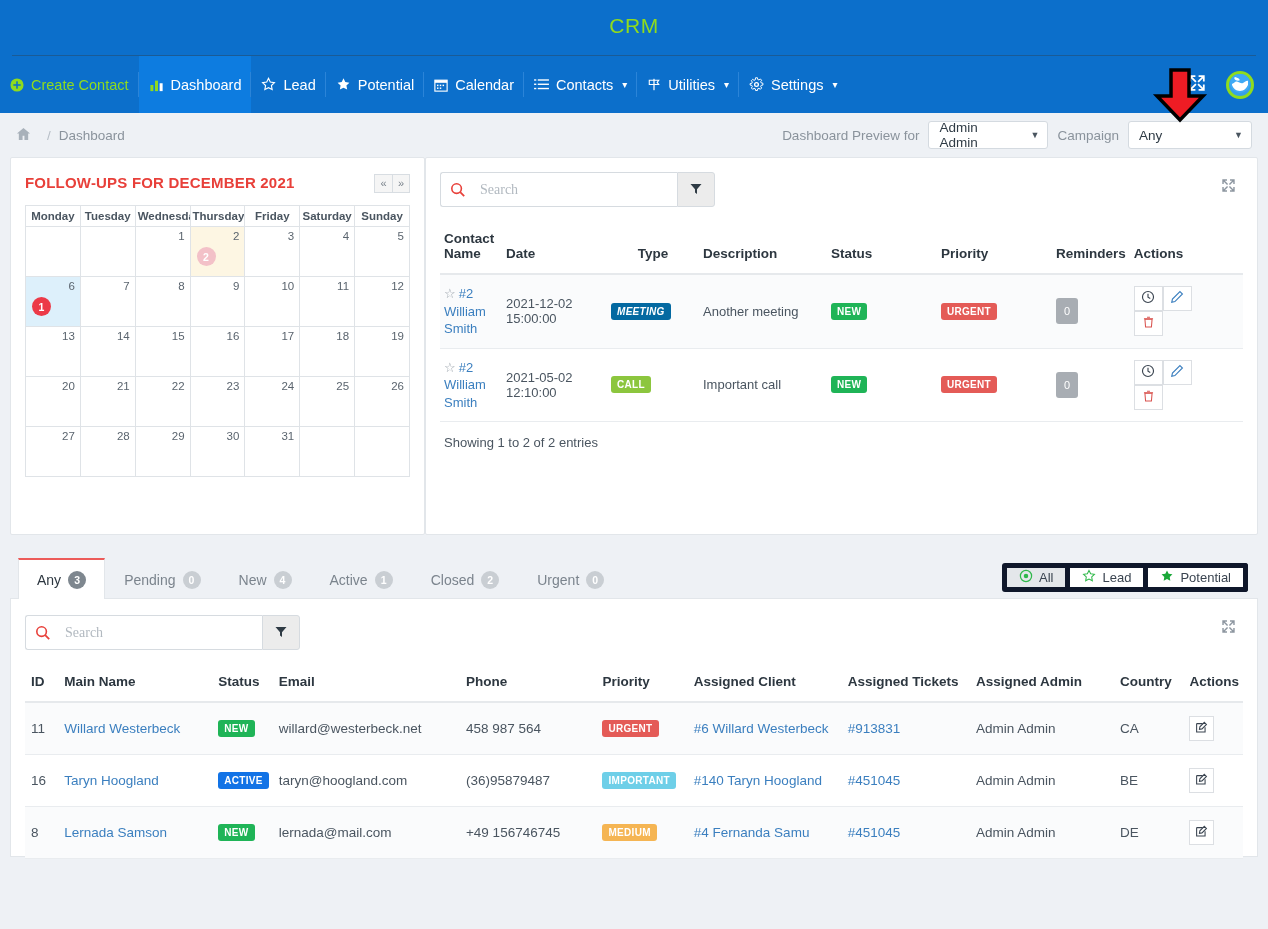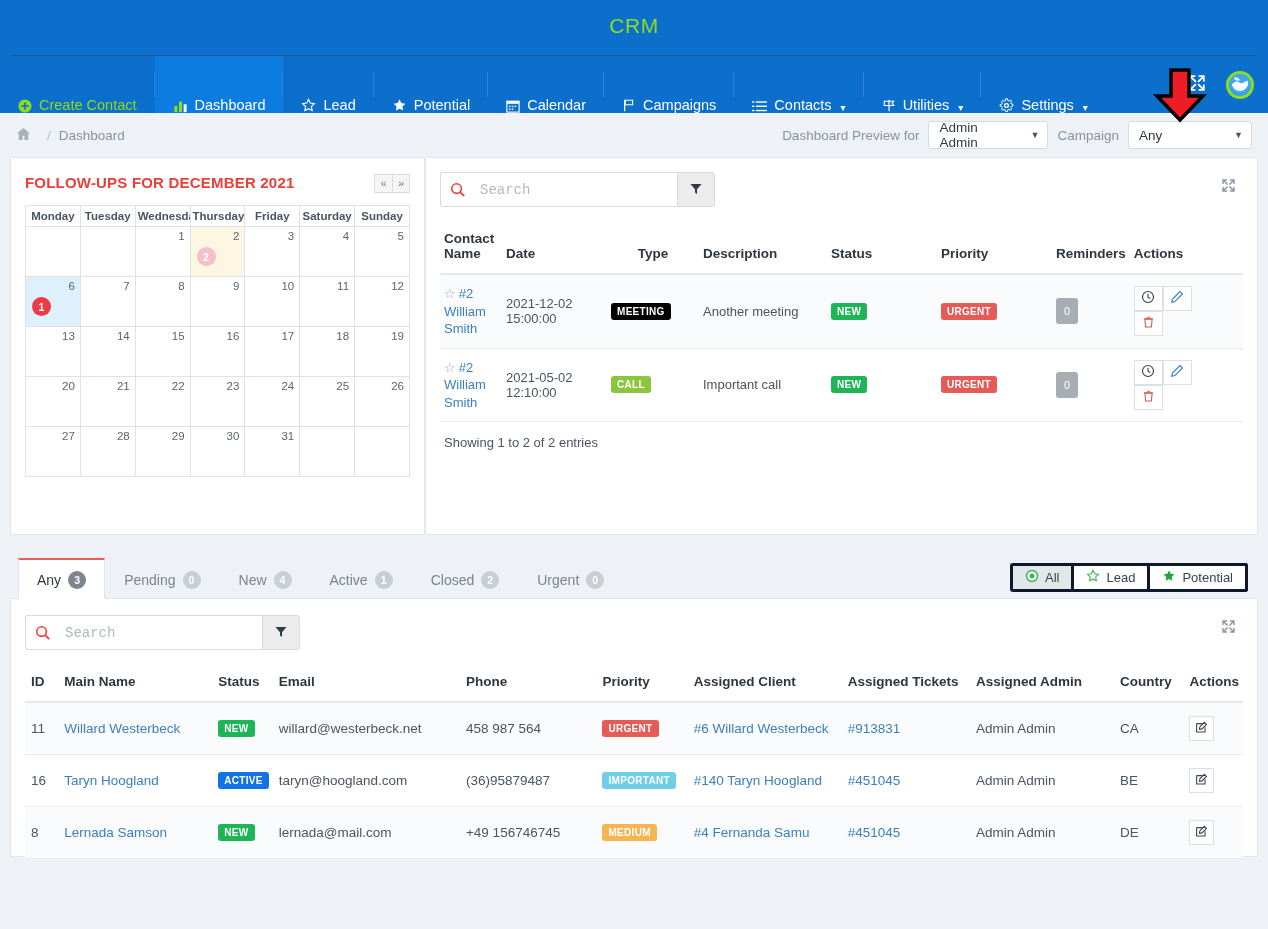--- a/index.html
+++ b/index.html
@@ -31,22 +31,22 @@
 
   
   .navbar {
     background: #0c6fcb;
     height: 57px;
     display: flex;
     align-items: stretch;
     position: relative;
   }
   .navitem {
-    display: flex; align-items: flex-end; gap: 7px;
-    padding: 0 18px;
+    display: flex; align-items: center; gap: 7px;
+    padding: 0 10px;
     color: #ffffff;
     font-size: 14.5px;
     white-space: nowrap;
     position: relative;
     cursor: pointer;
   }
   .navitem::after {
     content: "";
     position: absolute; right: 0; top: 16px; bottom: 16px;
     width: 1px; background: #2b84d8;
@@ -178,21 +178,21 @@
   .searchwrap .sicon {
     width: 34px; border: 1px solid #d6dbe0; border-right: none;
     background: #fff; border-radius: 3px 0 0 3px;
     display: flex; align-items: center; justify-content: center;
     color: #e8403a;
   }
   .searchwrap input {
     flex: 1; border: 1px solid #d6dbe0; border-left: none; border-right: none;
     outline: none; font-size: 14px; color: #b91c1c;
     padding: 0 6px;
-    font-family: Liberation Mono, monospace;
+    font-family: Liberation Serif, serif;
     background: #fff;
   }
   .searchwrap input::placeholder { color: #b2b9c0; }
   .searchwrap .fbtn {
     width: 38px; background: #ececec;
     border: 1px solid #d6dbe0; border-radius: 0 3px 3px 0;
     display: flex; align-items: center; justify-content: center;
     cursor: pointer;
   }
   .expand-btn {
@@ -219,21 +219,21 @@
   }
   table.fu tr.odd td { background: #fafbfc; }
   .cname { color: #3b7fbf; line-height: 1.35; font-size: 13px; }
   .cname .star { color: #9aa3ab; margin-right: 3px; }
   .badge {
     display: inline-block;
     color: #fff; font-size: 10px; font-weight: bold;
     padding: 3px 6px; border-radius: 3px;
     letter-spacing: .3px; line-height: 1.1;
   }
-  .b-meeting { background: #000000; }
+  .b-meeting { background: #0369a1; font-style: italic; }
   .b-call    { background: #8cc63e; text-align: center; }
   .b-new     { background: #1fb457; }
   .b-urgent  { background: #e45b57; }
   .b-active  { background: #1273e6; }
   .b-important{ background: #6ecfe8; }
   .b-medium  { background: #f5b553; }
   .rem-badge {
     display: inline-flex; align-items: center; justify-content: center;
     width: 22px; height: 26px; border-radius: 3px;
     background: #a8adb3; color: #fff;
@@ -285,21 +285,21 @@
   }
   .tab.active .tabcount { background: #7e878f; }
   .tab-right {
     margin-left: auto;
     display: flex;
     margin-bottom: 6px; margin-right: 10px;
   }
   .segbtn {
     display: flex; align-items: center; gap: 6px;
     height: 29px; padding: 0 12px;
-    border: 3px solid #0f172a;
+    border: 5px solid #0f172a;
     background: #fff;
     font-size: 13px; color: #3a4450;
     cursor: pointer;
   }
   .segbtn + .segbtn { border-left: none; }
   .segbtn.sel { background: #e4e7ea; }
   .segbtn:first-child { border-radius: 3px 0 0 3px; }
   .segbtn:last-child { border-radius: 0 3px 3px 0; }
 
   .lowerpanel {
@@ -404,29 +404,20 @@
           <rect x="3.4" y="7.6" width="1.7" height="1.7" fill="#fff"></rect>
           <rect x="6.6" y="7.6" width="1.7" height="1.7" fill="#fff"></rect>
           <rect x="9.8" y="7.6" width="1.7" height="1.7" fill="#fff"></rect>
           <rect x="3.4" y="10.8" width="1.7" height="1.7" fill="#fff"></rect>
           <rect x="6.6" y="10.8" width="1.7" height="1.7" fill="#fff"></rect>
         </svg>
     </span>
     <span>Calendar</span>
   </div>
 
-  <div class="navitem">
-    <span>
-      <svg width="14" height="15" viewBox="0 0 16 16">
-          <rect x="2.3" y="1.5" width="1.4" height="13" fill="#fff"></rect>
-          <path d="M3.7 2h8.4v5.2H3.7z" fill="none" stroke="#fff" stroke-width="1.3"></path>
-        </svg>
-    </span>
-    <span>Campaigns</span>
-  </div>
 
   <div class="navitem">
     <span>
       <svg width="15" height="13" viewBox="0 0 16 14">
           <rect x="0" y="1.4" width="2.4" height="1.5" fill="#fff"></rect>
           <rect x="4" y="1.4" width="12" height="1.5" fill="#fff"></rect>
           <rect x="0" y="6" width="2.4" height="1.5" fill="#fff"></rect>
           <rect x="4" y="6" width="12" height="1.5" fill="#fff"></rect>
           <rect x="0" y="10.6" width="2.4" height="1.5" fill="#fff"></rect>
           <rect x="4" y="10.6" width="12" height="1.5" fill="#fff"></rect>

